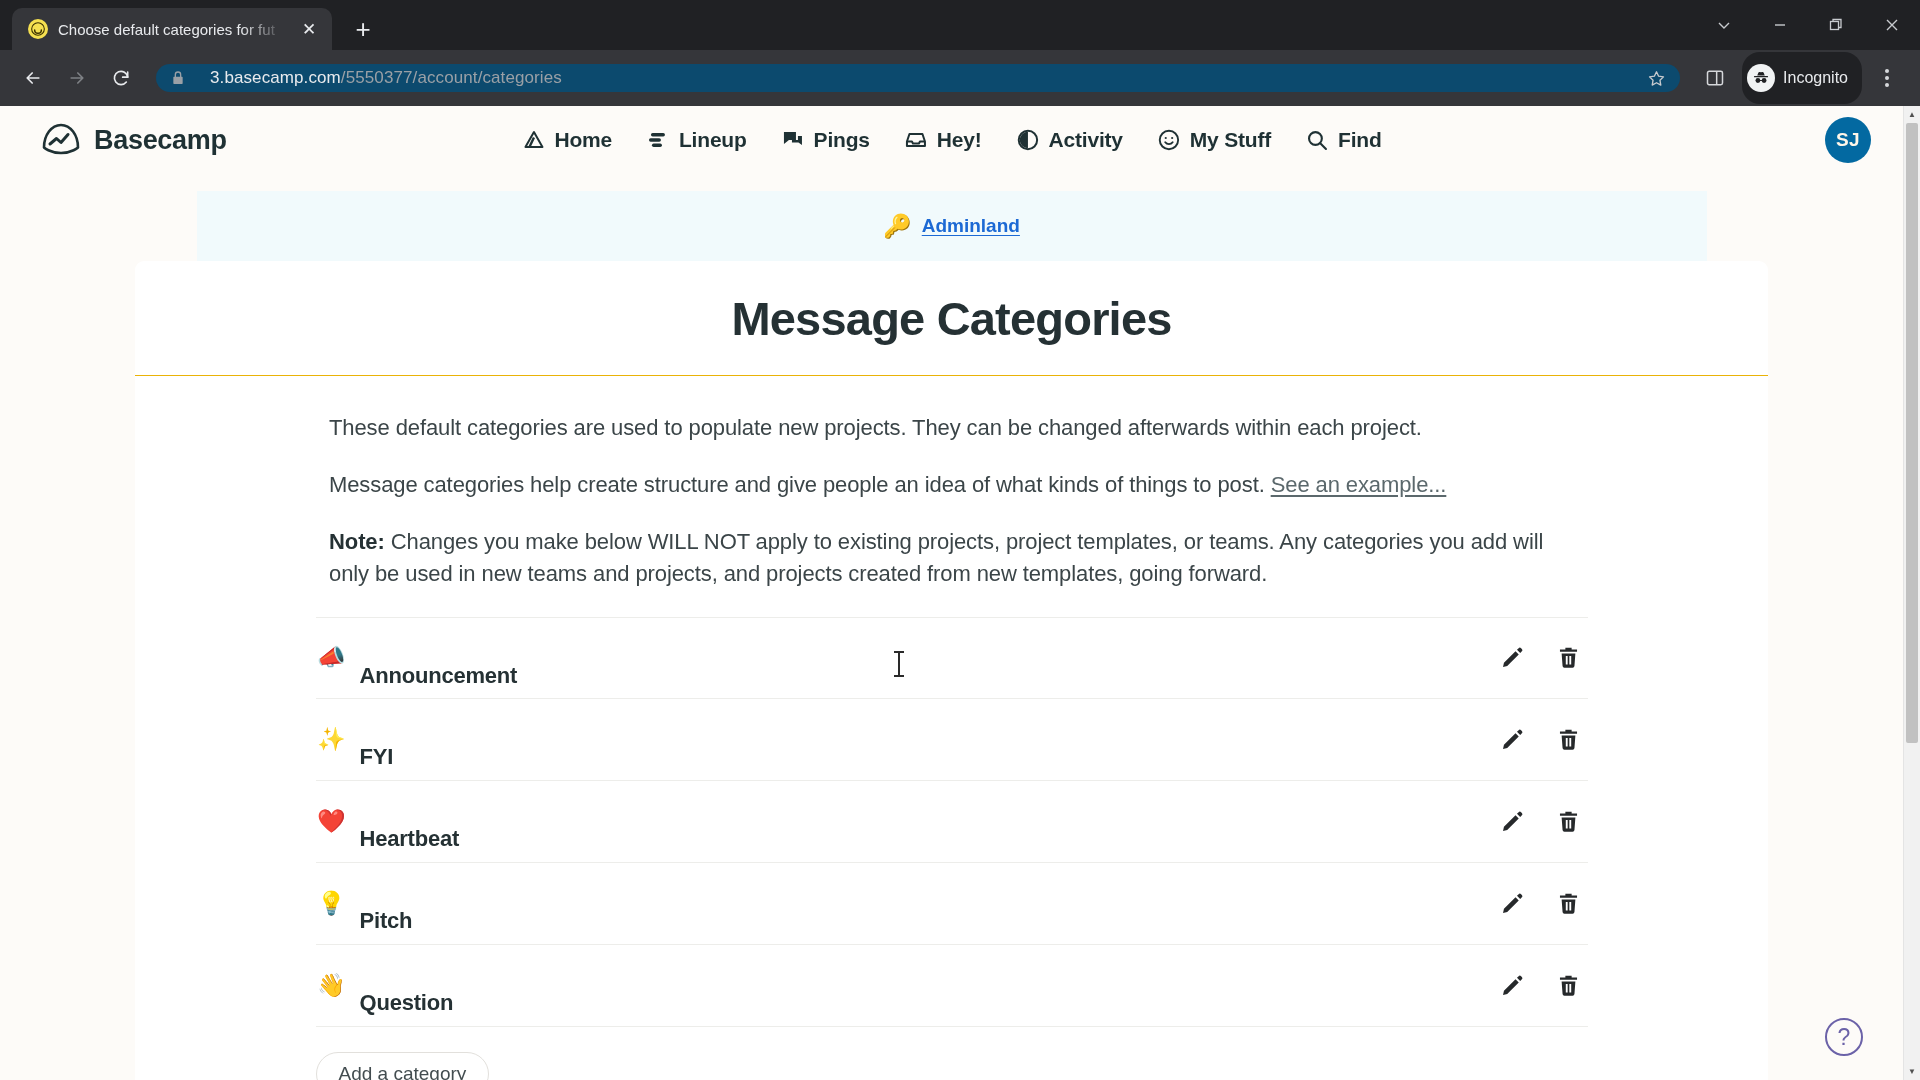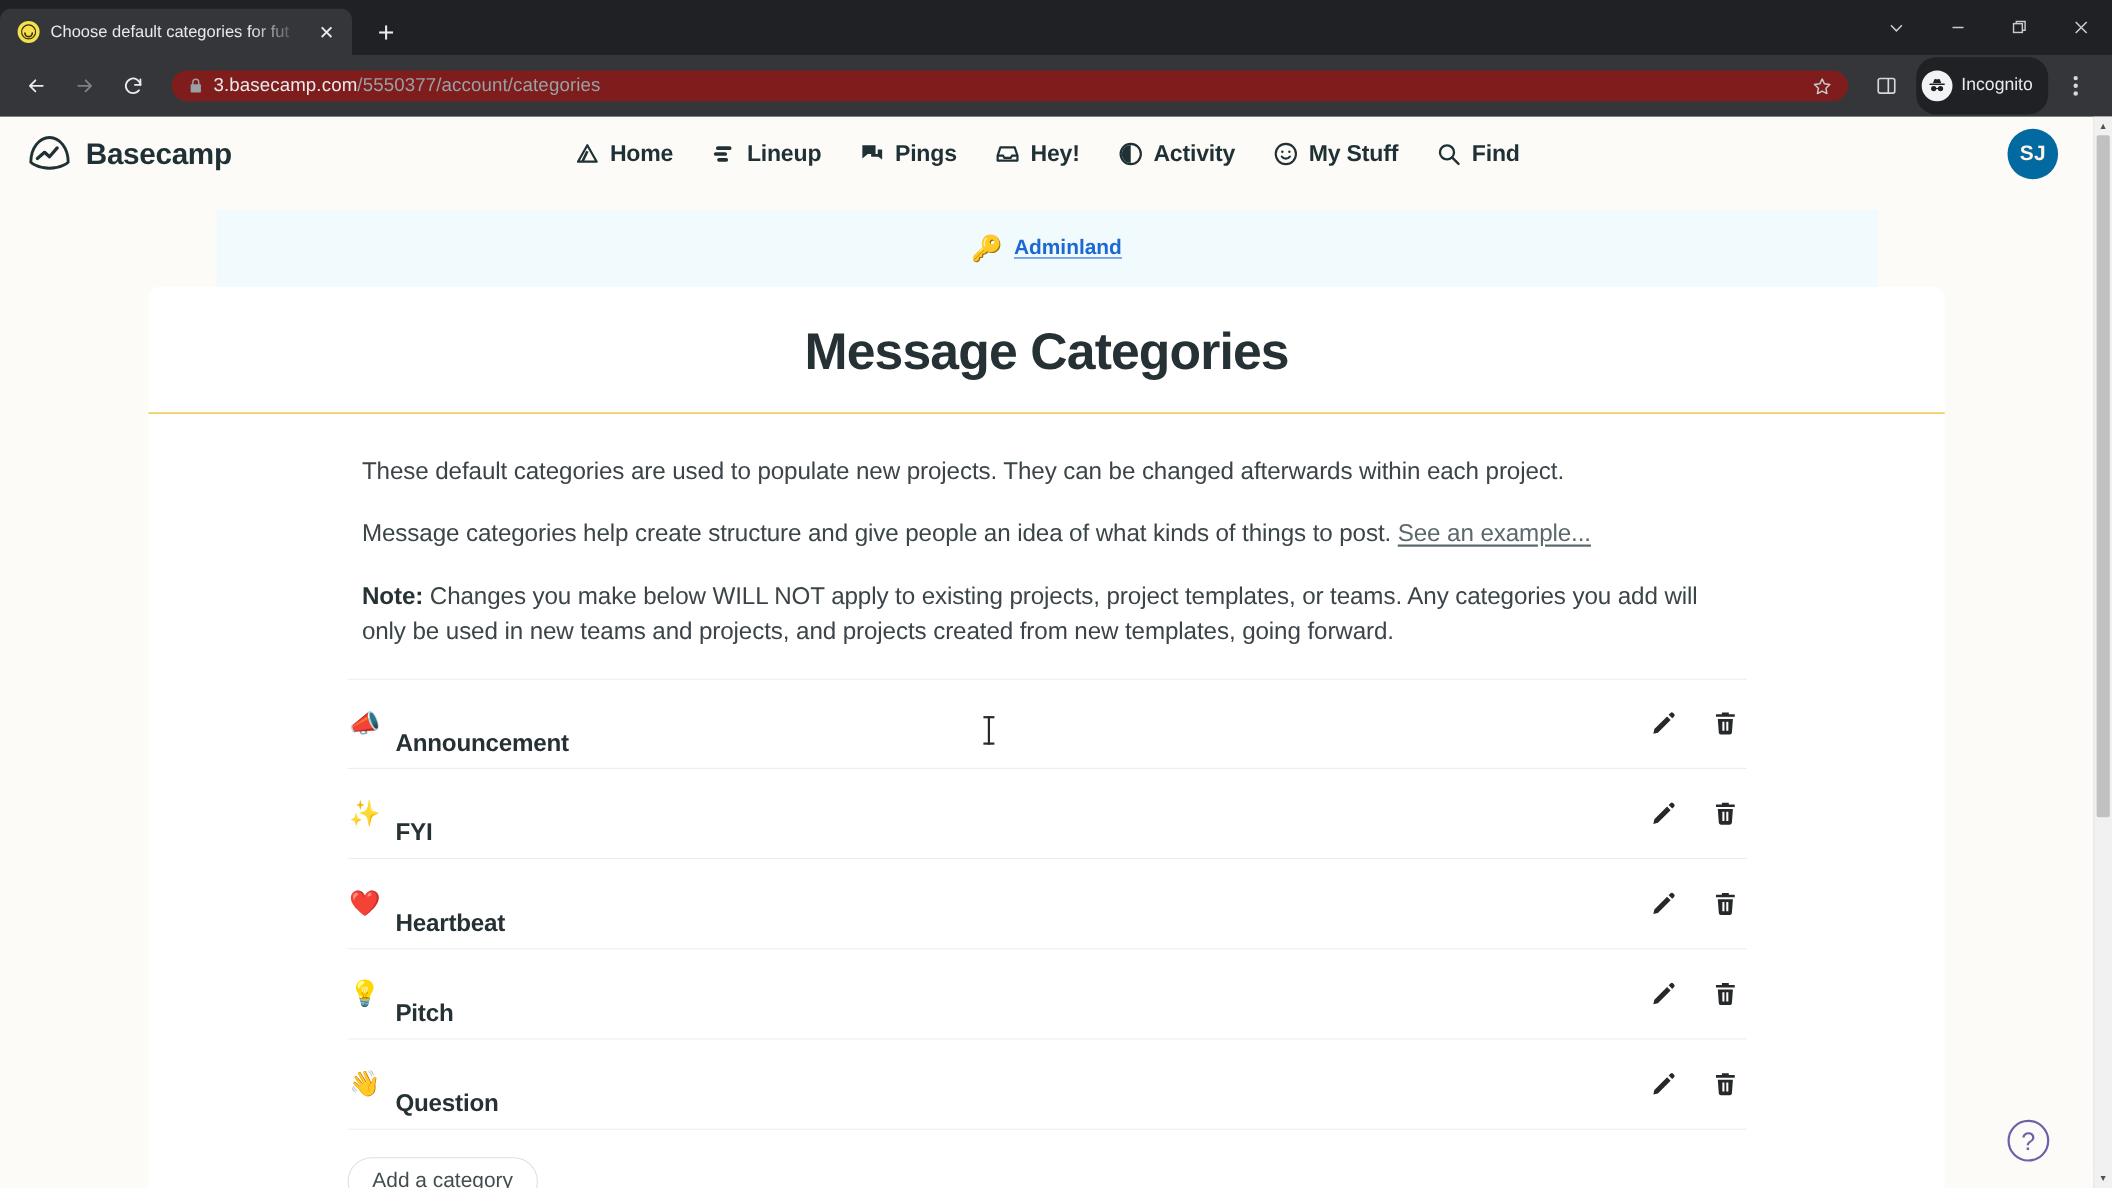--- a/index.html
+++ b/index.html
@@ -8,21 +8,21 @@
     overflow: hidden;
     font-family: "Liberation Sans", sans-serif;
     background: #202124;
   }
 
   
   .browser { width: 1920px; height: 1080px; display: flex; flex-direction: column; }
 
   .tabstrip {
     height: 50px; background: #202124;
-    display: flex; align-items: flex-end; 
+    display: flex; align-items: flex-end; padding-left: 12px;
     position: relative; flex: 0 0 50px;
   }
   .tab {
     height: 42px; width: 320px; background: #35363a;
     border-radius: 10px 10px 0 0;
     display: flex; align-items: center; padding: 0 10px 0 16px; gap: 10px;
     position: relative;
   }
   .tab-favicon {
     width: 20px; height: 20px; border-radius: 50%;
@@ -58,22 +58,22 @@
     height: 56px; background: #35363a; flex: 0 0 56px;
     display: flex; align-items: center; padding: 0 14px; gap: 6px;
   }
   .navbtn {
     width: 38px; height: 38px; border-radius: 50%;
     display: flex; align-items: center; justify-content: center; color: #e8eaed;
   }
   .navbtn svg { width: 20px; height: 20px; }
   .navbtn.dim { color: #7e8185; }
   .omnibox {
-    flex: 1; height: 28px; background: #7f1d1d; border-radius: 20px;
-    display: flex; align-items: center; padding: 0 14px; gap: 8px;
+    flex: 1; height: 28px; background: #0c4a6e; border-radius: 20px;
+    display: flex; align-items: center; padding: 0 14px; gap: 24px;
     margin: 0 10px; position: relative;
   }
   .lock { width: 16px; height: 16px; flex: 0 0 16px; color: #9aa0a6; }
   .url { font-size: 17px; color: #9aa0a6; white-space: nowrap; letter-spacing: .1px; }
   .url b { color: #e8eaed; font-weight: 400; }
   .omnibox-star {
     position: absolute; right: 10px; width: 28px; height: 28px;
     display: flex; align-items: center; justify-content: center; color: #c8cbcf;
   }
   .omnibox-star svg { width: 19px; height: 19px; }
@@ -103,21 +103,21 @@
   .viewport {
     flex: 1; background: #fdfbf8; position: relative; overflow: hidden;
     display: flex;
   }
   .page {
     flex: 1; position: relative; overflow: hidden;
   }
 
   
   .bcnav {
-    height: 68px; display: flex; align-items: center; padding: 0 24px;
+    height: 68px; display: flex; align-items: center; padding: 0 40px;
     position: relative;
   }
   .brand { display: flex; align-items: center; gap: 12px; }
   .brand-logo { width: 42px; height: 42px; color: #1f3134; }
   .brand-name { font-size: 27px; font-weight: 700; color: #1f3134; letter-spacing: -.3px; }
   .navmenu {
     position: absolute; left: 50%; transform: translateX(-50%);
     display: flex; align-items: center; gap: 34px;
   }
   .navitem { display: flex; align-items: center; gap: 9px; color: #1f3134; }

